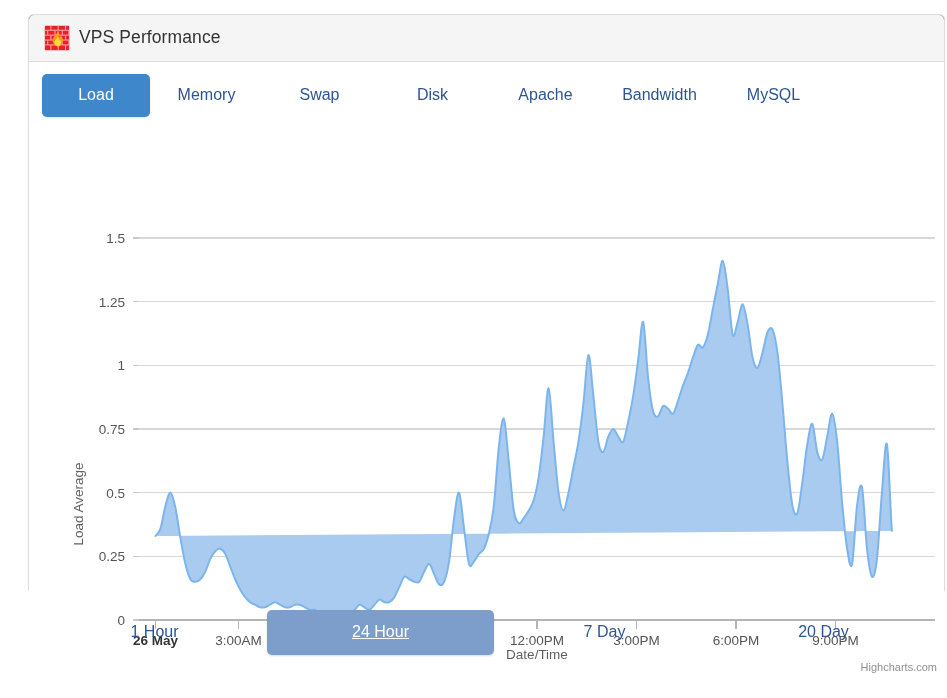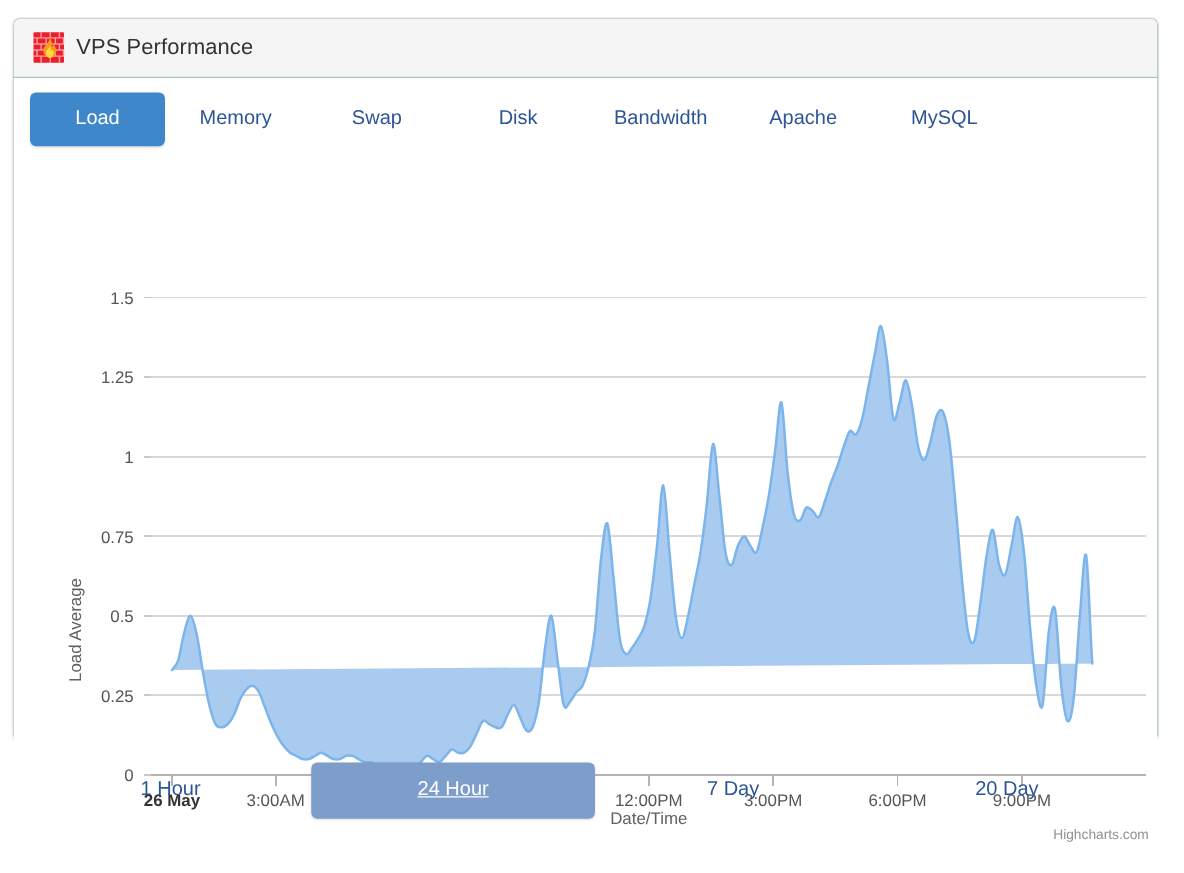--- a/index.html
+++ b/index.html
@@ -12,25 +12,25 @@
     position: relative;
     width: 947px;
     height: 698px;
     background: #ffffff;
     overflow: hidden;
   }
 
   
   .panel {
     position: absolute;
-    left: 10px;
+    left: 28px;
     top: 14px;
     width: 917px;
     height: 580px;
-    background: #0f766e;
+    background: #4c1d95;
     border: 1px solid #dddddd;
     border-radius: 6px;
     box-sizing: border-box;
     box-shadow: 0 1px 2px rgba(0,0,0,0.06);
   }
   .panel-heading {
     position: relative;
     height: 47px;
     background: #f5f5f5;
     border-bottom: 1px solid #dddddd;
@@ -184,25 +184,25 @@
         </div>
         <div class="tab w2">
           <span class="t-line">Memory</span>
         </div>
         <div class="tab w3">
           <span class="t-line">Swap</span>
         </div>
         <div class="tab w4">
           <span class="t-line">Disk</span>
         </div>
+        <div class="tab w6">
+          <span class="t-line">Apache</span>
+        </div>
         <div class="tab w5">
           <span class="t-line">Bandwidth</span>
-        </div>
-        <div class="tab w6">
-          <span class="t-line">Apache</span>
         </div>
         <div class="tab w7">
           <span class="t-line">MySQL</span>
         </div>
       </div>
 
       <div class="chart-wrap">
         <svg class="chart-svg" id="chart" width="915" height="560" viewBox="0 0 915 560">
           <g id="gridlines">
               <line x1="110" y1="498" x2="906" y2="498" stroke="#d8d8d8" stroke-width="1.5" shape-rendering="crispEdges"></line>

